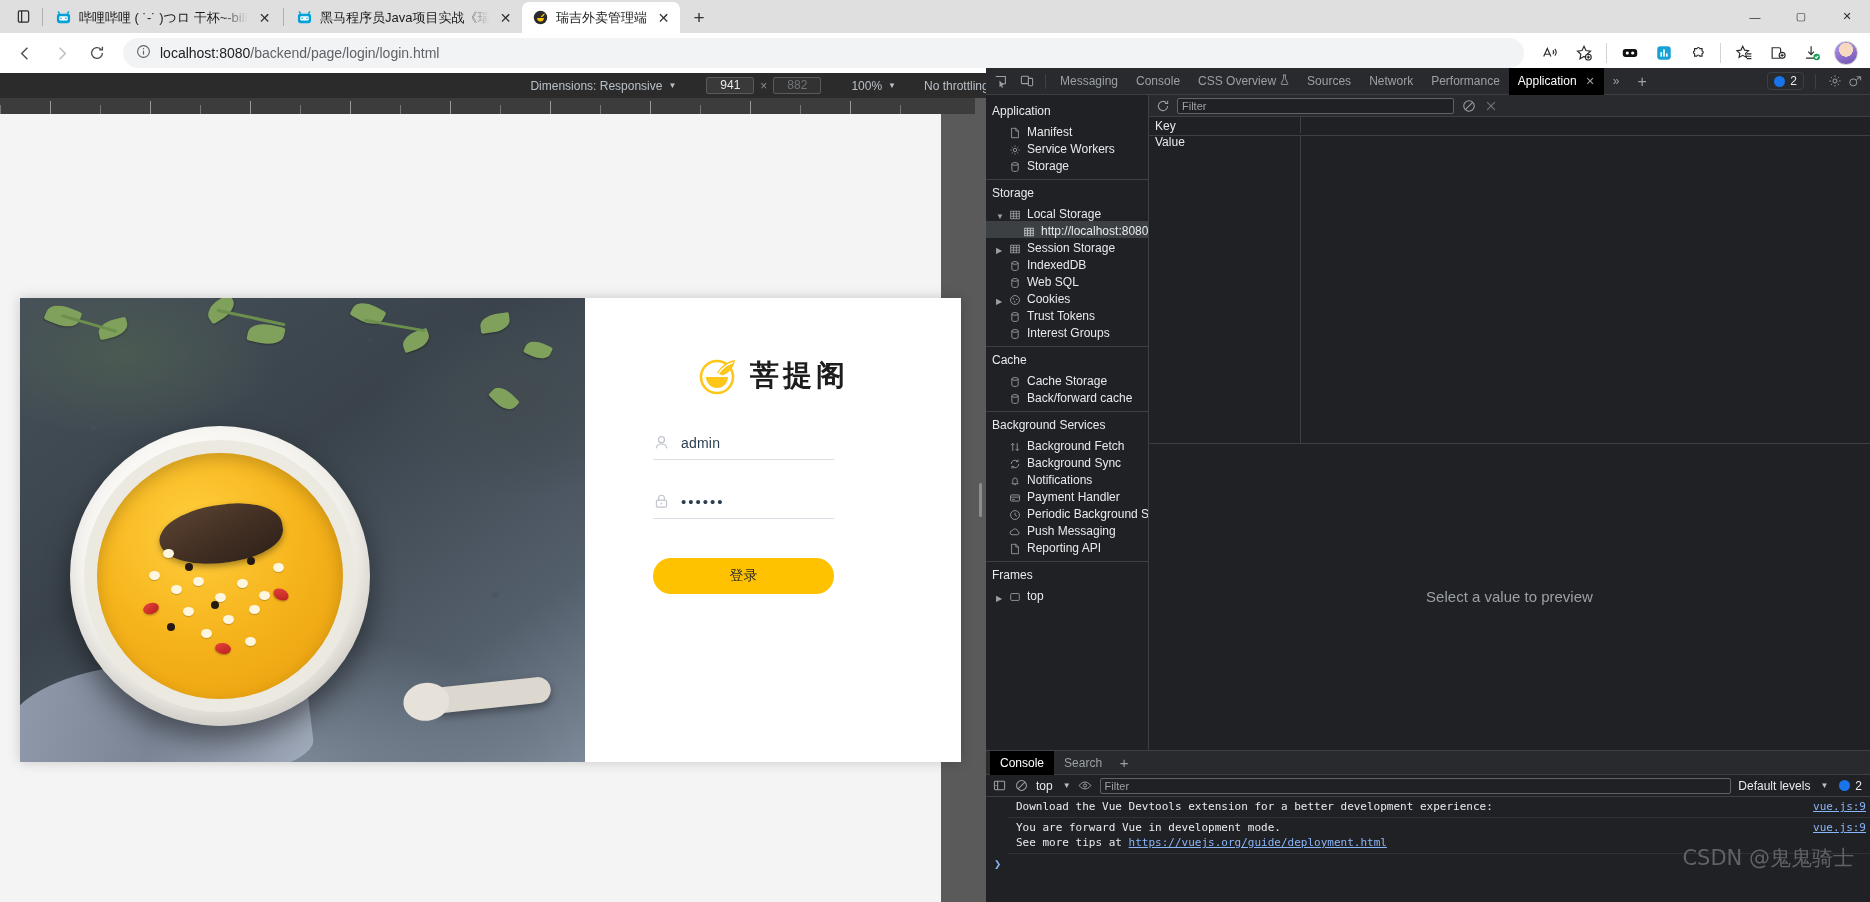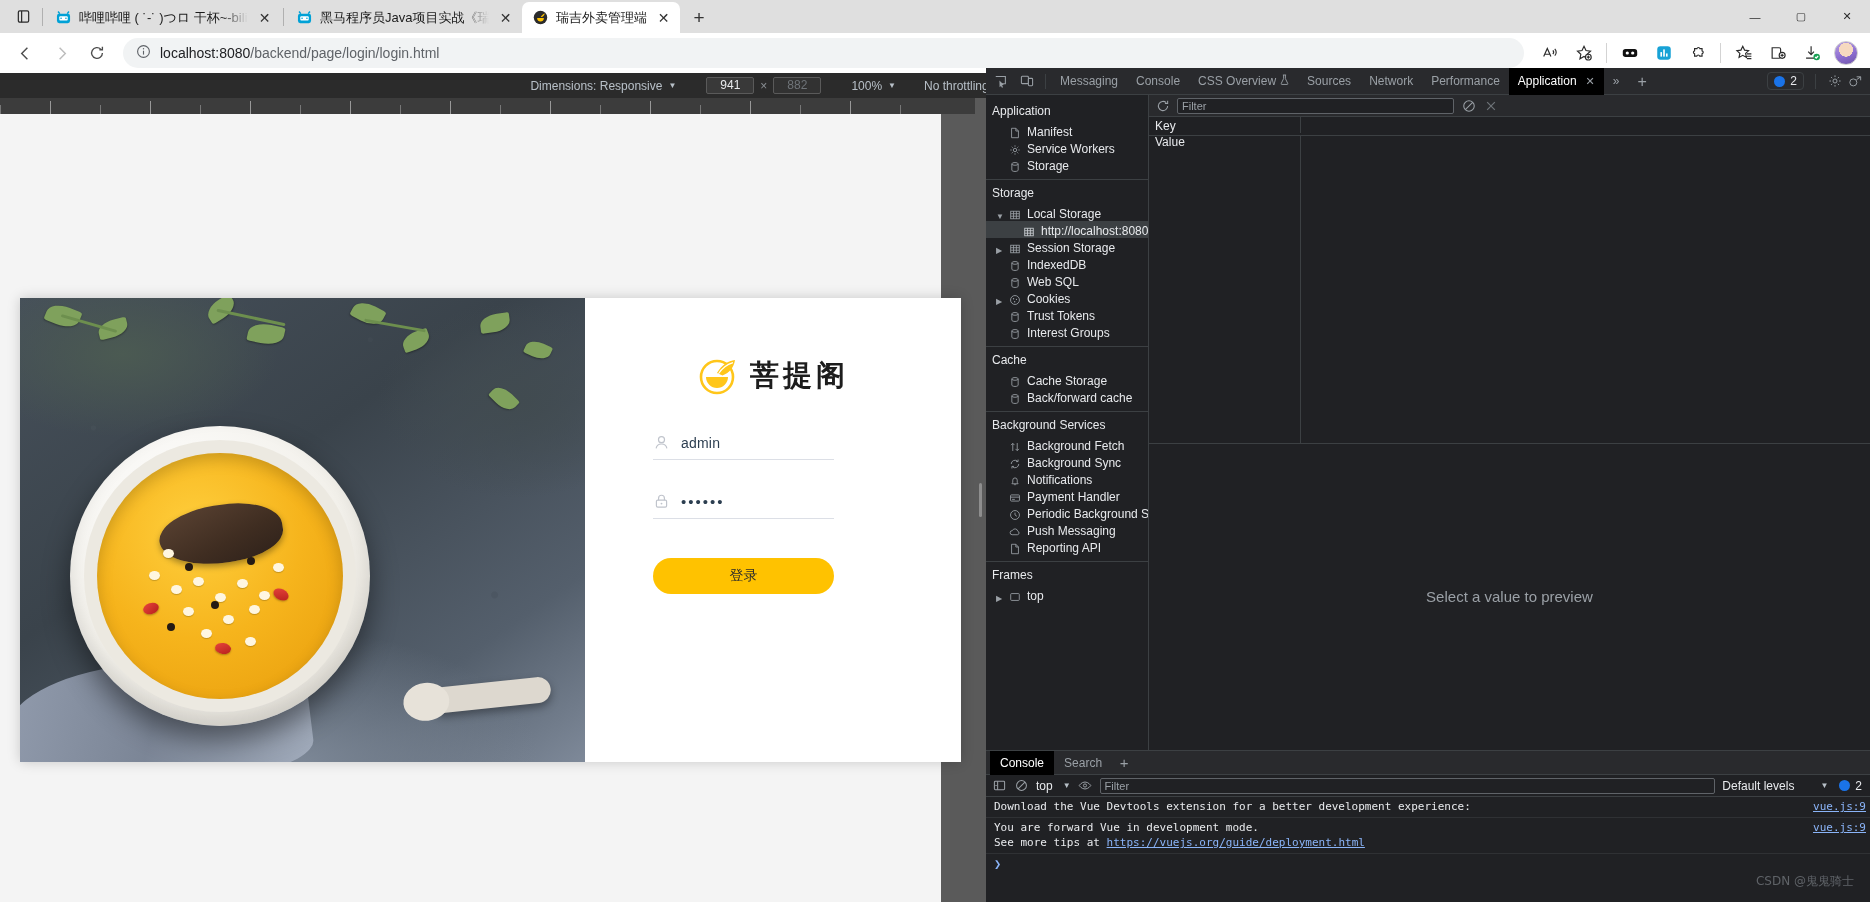--- a/index.html
+++ b/index.html
@@ -225,29 +225,29 @@
   .drawer-tabs { height:24px; background:#292a2d; display:flex; align-items:center;
      padding-left:4px; border-bottom:1px solid #3c4043; }
   .drawer-tab { padding:0 10px; height:24px; line-height:24px; font-size:12px; color:#9aa0a6; }
   .drawer-tab.sel { color:#fff; background:#000; }
   .drawer-plus { width:24px; text-align:center; color:#9aa0a6; font-size:15px; }
   .console-toolbar { height:22px; display:flex; align-items:center; gap:7px;
      padding:0 6px; border-bottom:1px solid #3c4043; }
   .ctx-sel { color:#e8eaed; font-size:12px; display:flex; align-items:center; gap:4px; }
   .con-filter { flex:1; height:16px; background:#202124; border:1px solid #5f6368;
      border-radius:2px; color:#9aa0a6; font-size:11px; line-height:14px; padding:0 4px; }
-  .levels { color:#e8eaed; font-size:12px; display:flex; align-items:center; gap:20px; white-space:nowrap; }
+  .levels { color:#e8eaed; font-size:12px; display:flex; align-items:center; gap:4px; white-space:nowrap; }
   .console-log { flex:1; overflow:hidden; font-family:"DejaVu Sans Mono", monospace;
      font-size:11px; color:#e8eaed; }
-  .log-row { border-bottom:1px solid #2f3134; padding:2px 2px 3px 8px; position:relative; line-height:15px; }
+  .log-row { border-bottom:1px solid #2f3134; padding:2px 2px 3px 8px; position:relative; line-height:15px;margin-left:22px; }
   .log-src { position:absolute; right:4px; top:2px; color:#8ab4f8; text-decoration:underline; font-size:11px; }
   .log-link { color:#8ab4f8; text-decoration:underline; }
   .prompt { padding:3px 8px; color:#8ab4f8; font-size:12px; font-family:"DejaVu Sans Mono", monospace; }
-  .watermark { position:absolute; right:16px; bottom:12px; color:#5f6368;
-     font-size:12px; font-family:"DejaVu Sans", sans-serif; }
+  .watermark { position:absolute; right:16px; bottom:30px; color:#5f6368;
+     font-size:21px; font-family:"DejaVu Sans", sans-serif; }
 </style>
 </head>
 <body>
 
 <div class="app">
 
   <div class="browser-tabbar">
     <div class="winbtn-left">
       <svg width="15" height="15" viewBox="0 0 16 16" fill="none" stroke="#2b2b2b" stroke-width="1.3">
         <rect x="2.5" y="2" width="11" height="12" rx="1.5"></rect>

